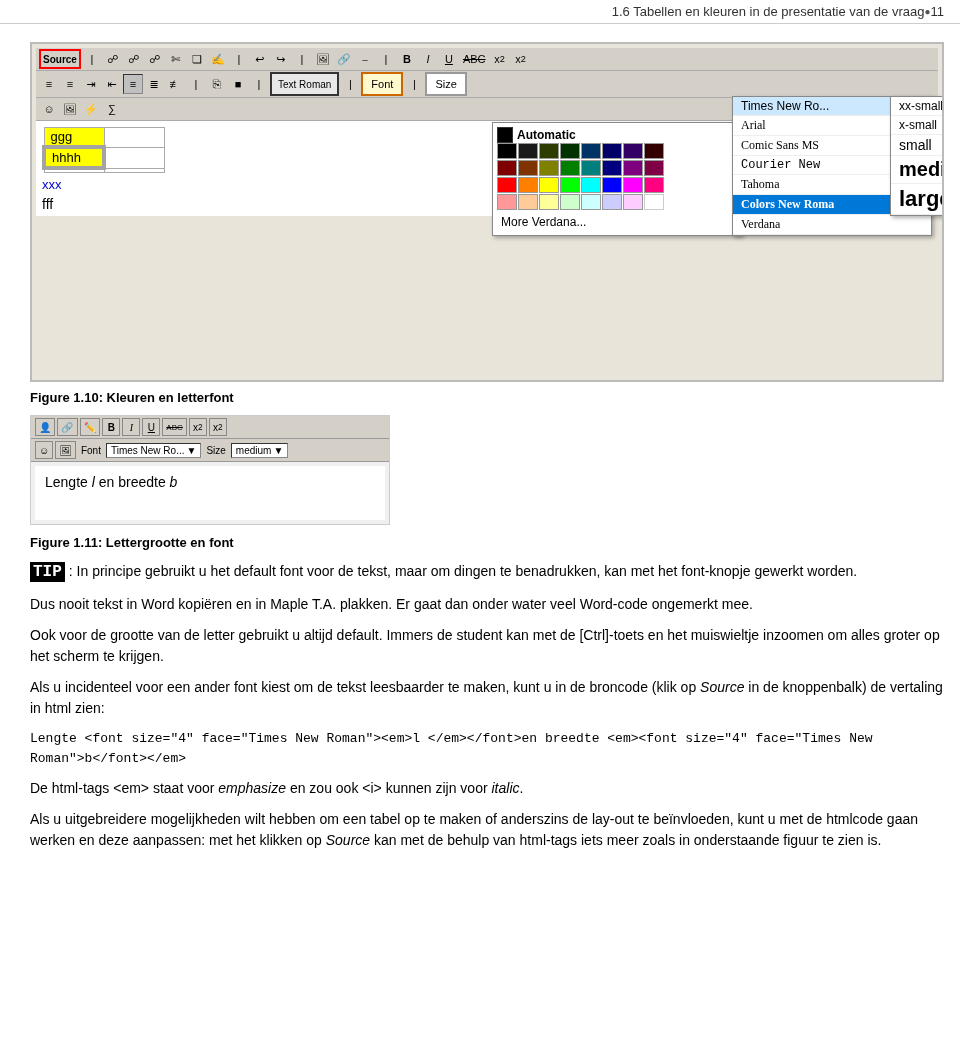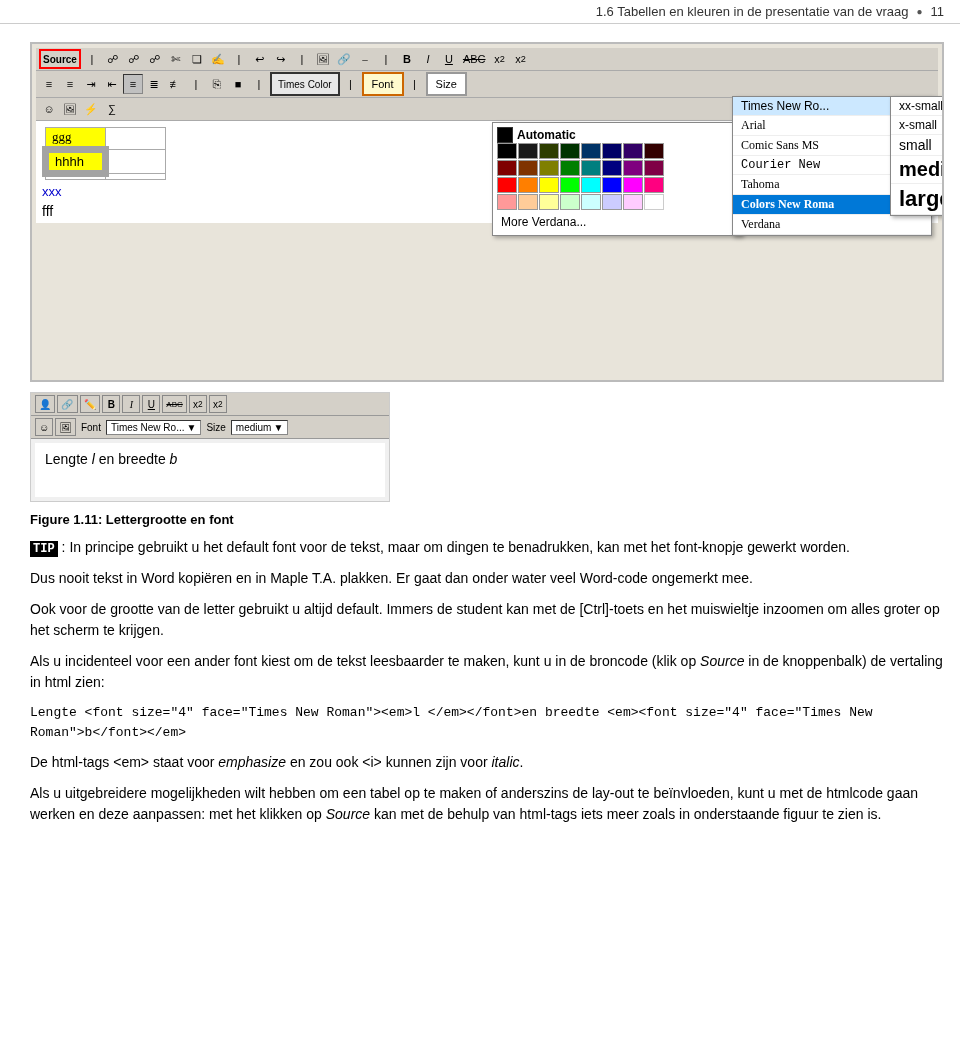--- a/index.html
+++ b/index.html
@@ -14,32 +14,32 @@
 
     
     .page-header {
       display: flex;
       justify-content: flex-end;
       align-items: center;
       padding: 4px 16px 4px 16px;
       border-bottom: 1px solid #ccc;
       font-size: 13px;
       color: #333;
-      gap: 8px;
+      gap: 0;
     }
     .header-bullet {
       font-size: 10px;
       color: #555;
     }
 
     
     .content {
       padding: 10px 16px 20px 30px;
     }
-    .cell-ggg { background: #ffff00; color: #000; font-family: Liberation Serif, serif; }
+    .cell-ggg { background: #ffff00; color: #000; }
     .cell-hhhh { background: #ffff00; color: #000; }
     .cell-empty { background: #fff; min-width: 60px; }
 
     
     .dropdown-panel {
       position: absolute;
       top: 50px;
       left: 460px;
       background: #fff;
       border: 1px solid #888;
@@ -171,21 +171,21 @@
     .figure2-content {
       padding: 8px 10px 30px 10px;
       font-size: 13px;
       background: #fff;
       margin: 4px;
     }
 
     
     .tip-label {
       font-family: 'Courier New', monospace;
-      font-size: 12px;
+      font-size: 16px;
       font-weight: bold;
       background: #000;
       color: #fff;
       padding: 1px 3px;
       margin-right: 4px;
     }
 
     
     .code-inline {
       font-family: 'Courier New', monospace;
@@ -281,21 +281,21 @@
       <button class="tb-btn">⇤</button>
       <button class="tb-btn" style="font-weight:bold; background:#c0c0c0; border:1px inset #888;">≡</button>
       <button class="tb-btn">≣</button>
       <button class="tb-btn">≢</button>
       <span class="tb-btn">|</span>
       <button class="tb-btn">⎘</button>
       <button class="tb-btn">■</button>
       <span class="tb-btn">|</span>
 
       <button class="tb-btn" style="border:2px solid #333; background:#e8e8e8; padding:1px 6px; font-size:10px; height:24px;">
-        <span>Times Color</span>
+        <span>Text Roman</span>
       </button>
       <span class="tb-btn">|</span>
 
       <button class="tb-btn" style="border:2px solid #cc6600; background:#fffacd; padding:1px 8px; font-size:11px; height:24px;">
         <span>Font</span>
       </button>
       <span class="tb-btn">|</span>
 
       <button class="tb-btn" style="border:2px solid #999; background:#fff; padding:1px 8px; font-size:11px; height:24px;">
         <span>Size</span>
@@ -310,21 +310,21 @@
     </div>
 
     <div class="editor-body">
       <table style="border-collapse:collapse; margin:2px 0;">
         <tbody>
             <tr>
           <td class="cell-ggg" style="border:1px solid #aaa; padding:1px 6px;">ggg</td>
           <td class="cell-empty" style="border:1px solid #aaa; padding:1px 20px;"></td>
         </tr>
         <tr>
-          <td class="cell-hhhh" style="border:7px solid #a3a3a3; padding:1px 6px;">hhhh</td>
+          <td class="cell-hhhh" style="border:4px solid #a3a3a3; padding:1px 6px;">hhhh</td>
           <td class="cell-empty" style="border:1px solid #aaa; padding:1px 20px;"></td>
         </tr>
         <tr>
           <td class="cell-empty" style="border:1px solid #aaa; padding:1px 20px;"></td>
           <td class="cell-empty" style="border:1px solid #aaa; padding:1px 20px;"></td>
         </tr>
       </tbody>
         </table>
       <div style="color:#0000cc; font-size:13px; margin-top:4px;">xxx</div>
       <div style="color:#000; font-size:14px; margin-top:4px;">fff</div>
@@ -389,20 +389,21 @@
 
     <div class="size-dropdown" style="top:52px; left:858px;">
       <div class="size-item">xx-small</div>
       <div class="size-item">x-small</div>
       <div class="size-item" style="font-size:14px;">small</div>
       <div class="size-item active">medium</div>
       <div class="size-item" style="font-size:22px; font-weight:bold;">large</div>
     </div>
   </div>
 
+  <div class="figure-caption">Figure 1.10: Kleuren en letterfont</div>
 
 
   <div class="figure2-container">
     <div class="figure2-toolbar">
       <button class="f2-btn">👤</button>
       <button class="f2-btn">🔗</button>
       <button class="f2-btn">✏️</button>
       <button class="f2-btn" style="font-weight:bold;">B</button>
       <button class="f2-btn" style="font-style:italic; font-family:serif;">I</button>
       <button class="f2-btn" style="text-decoration:underline;">U</button>

